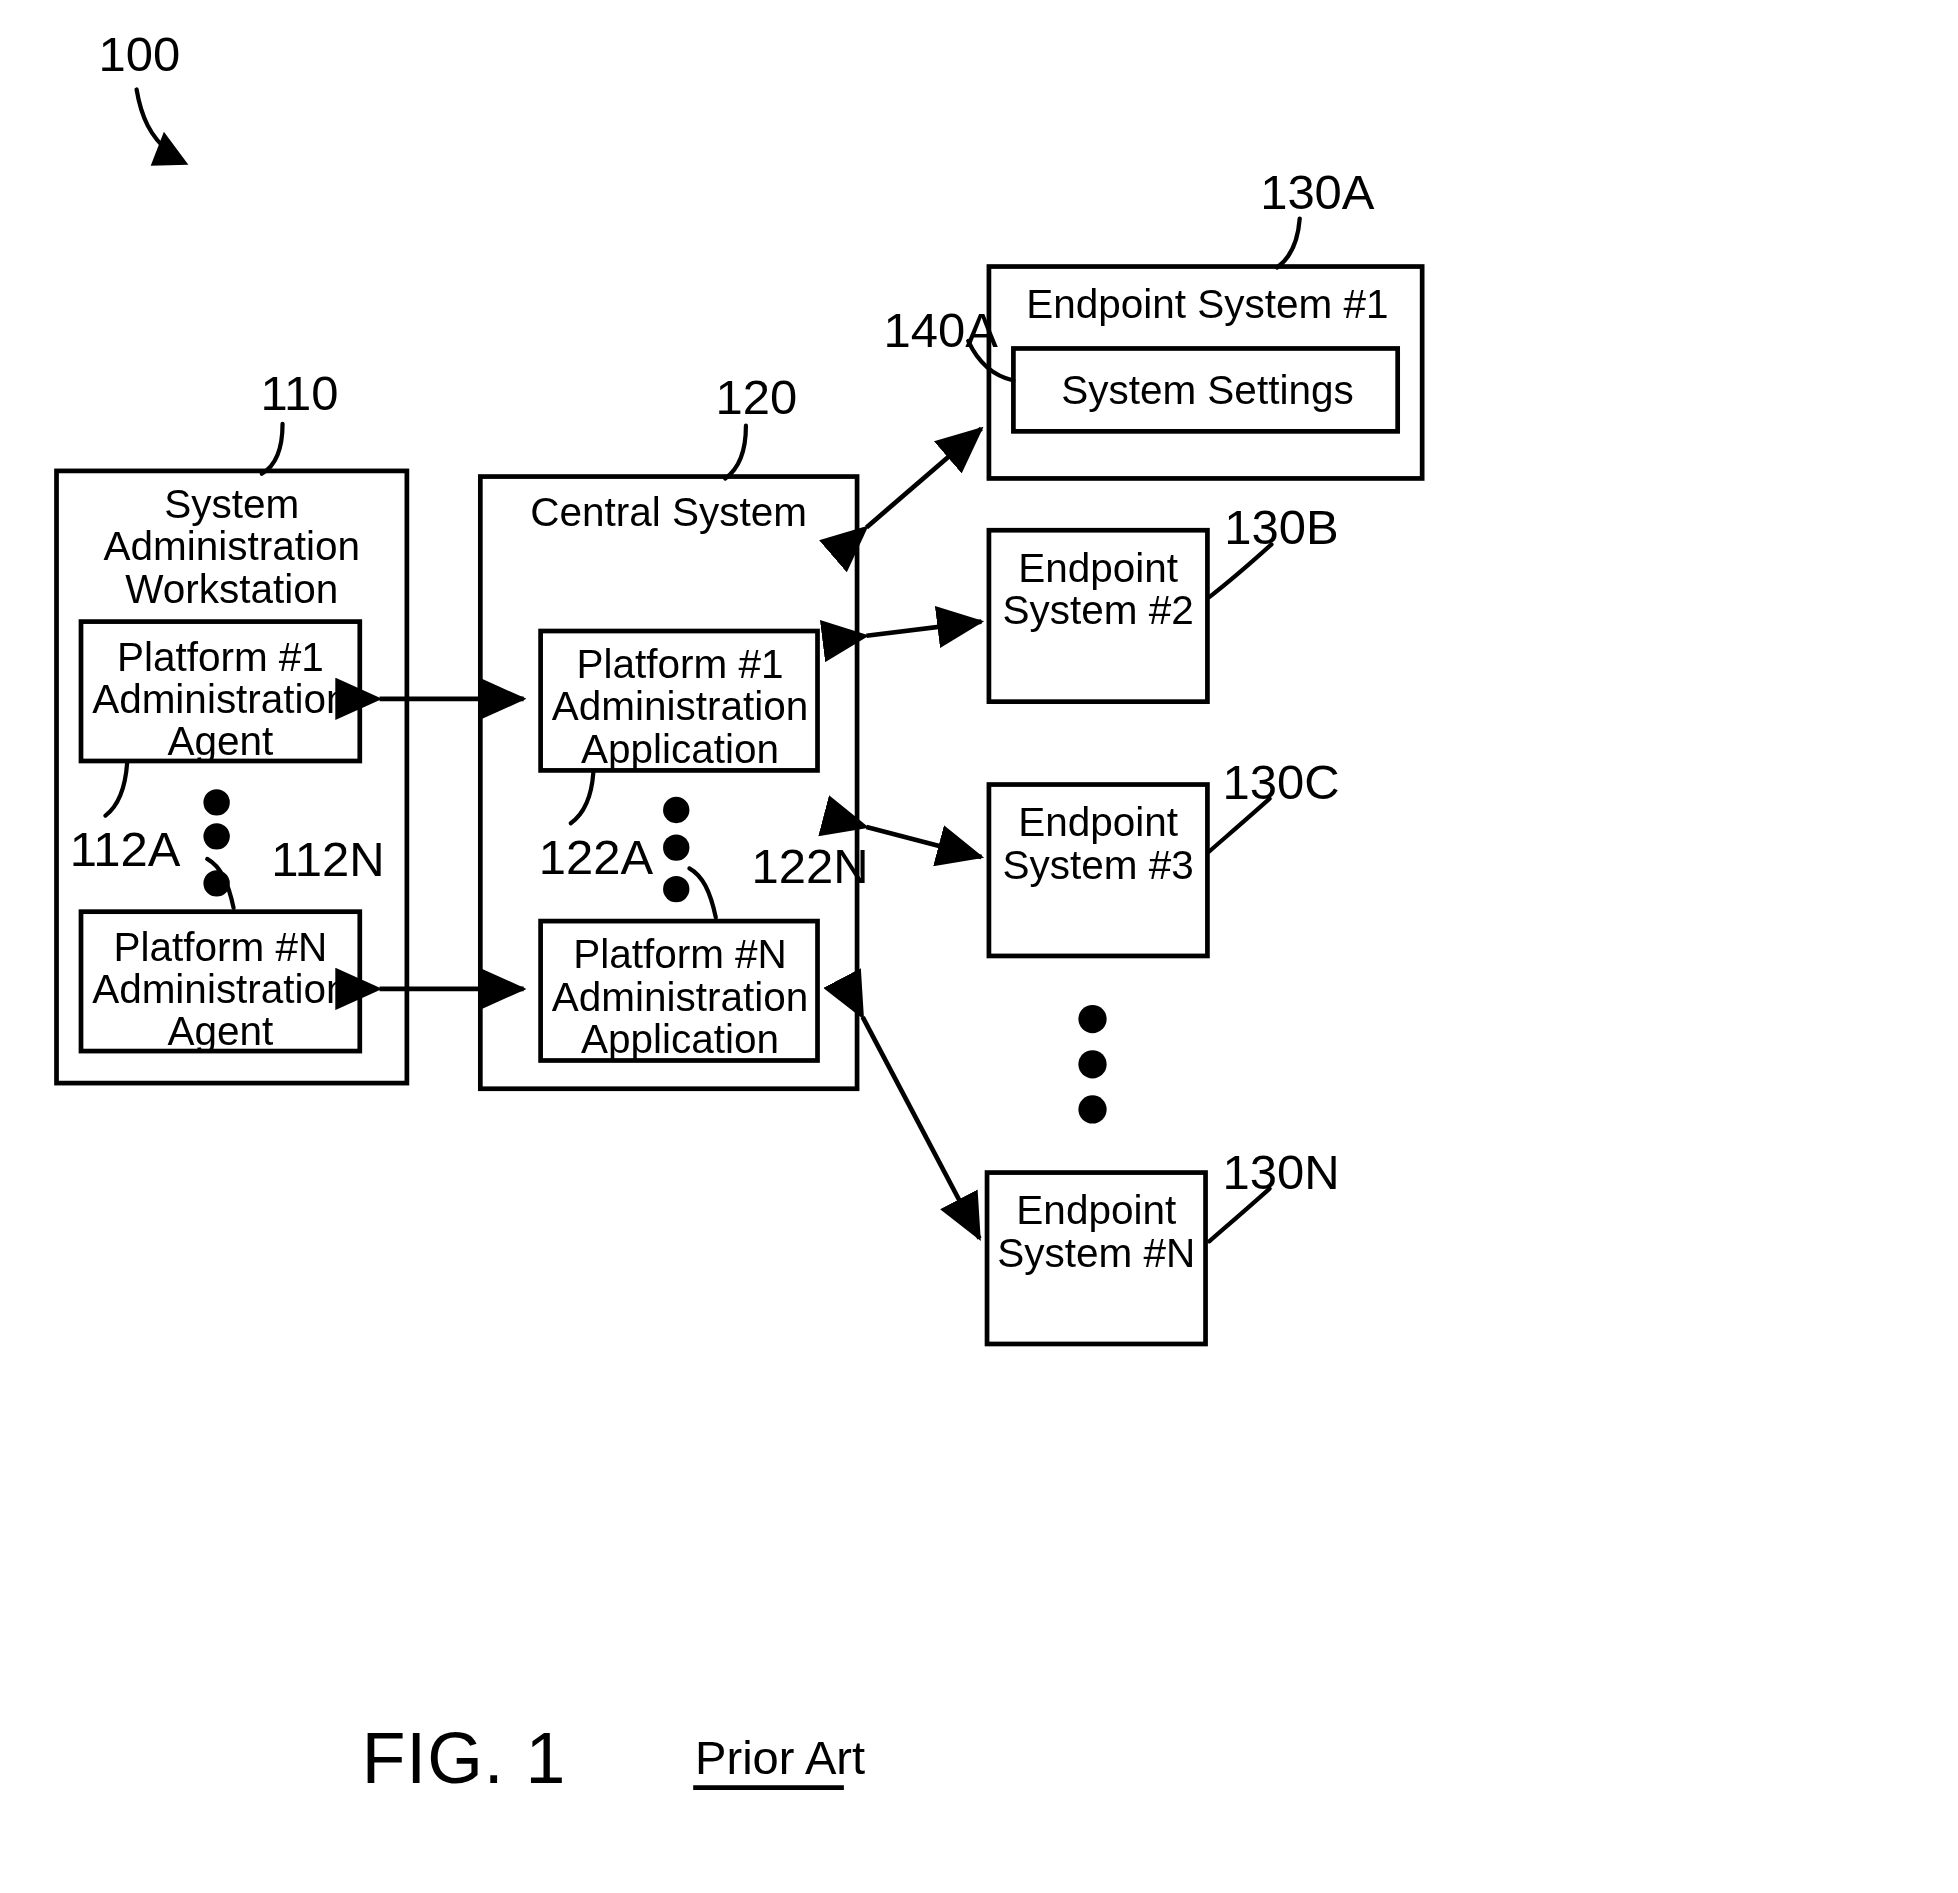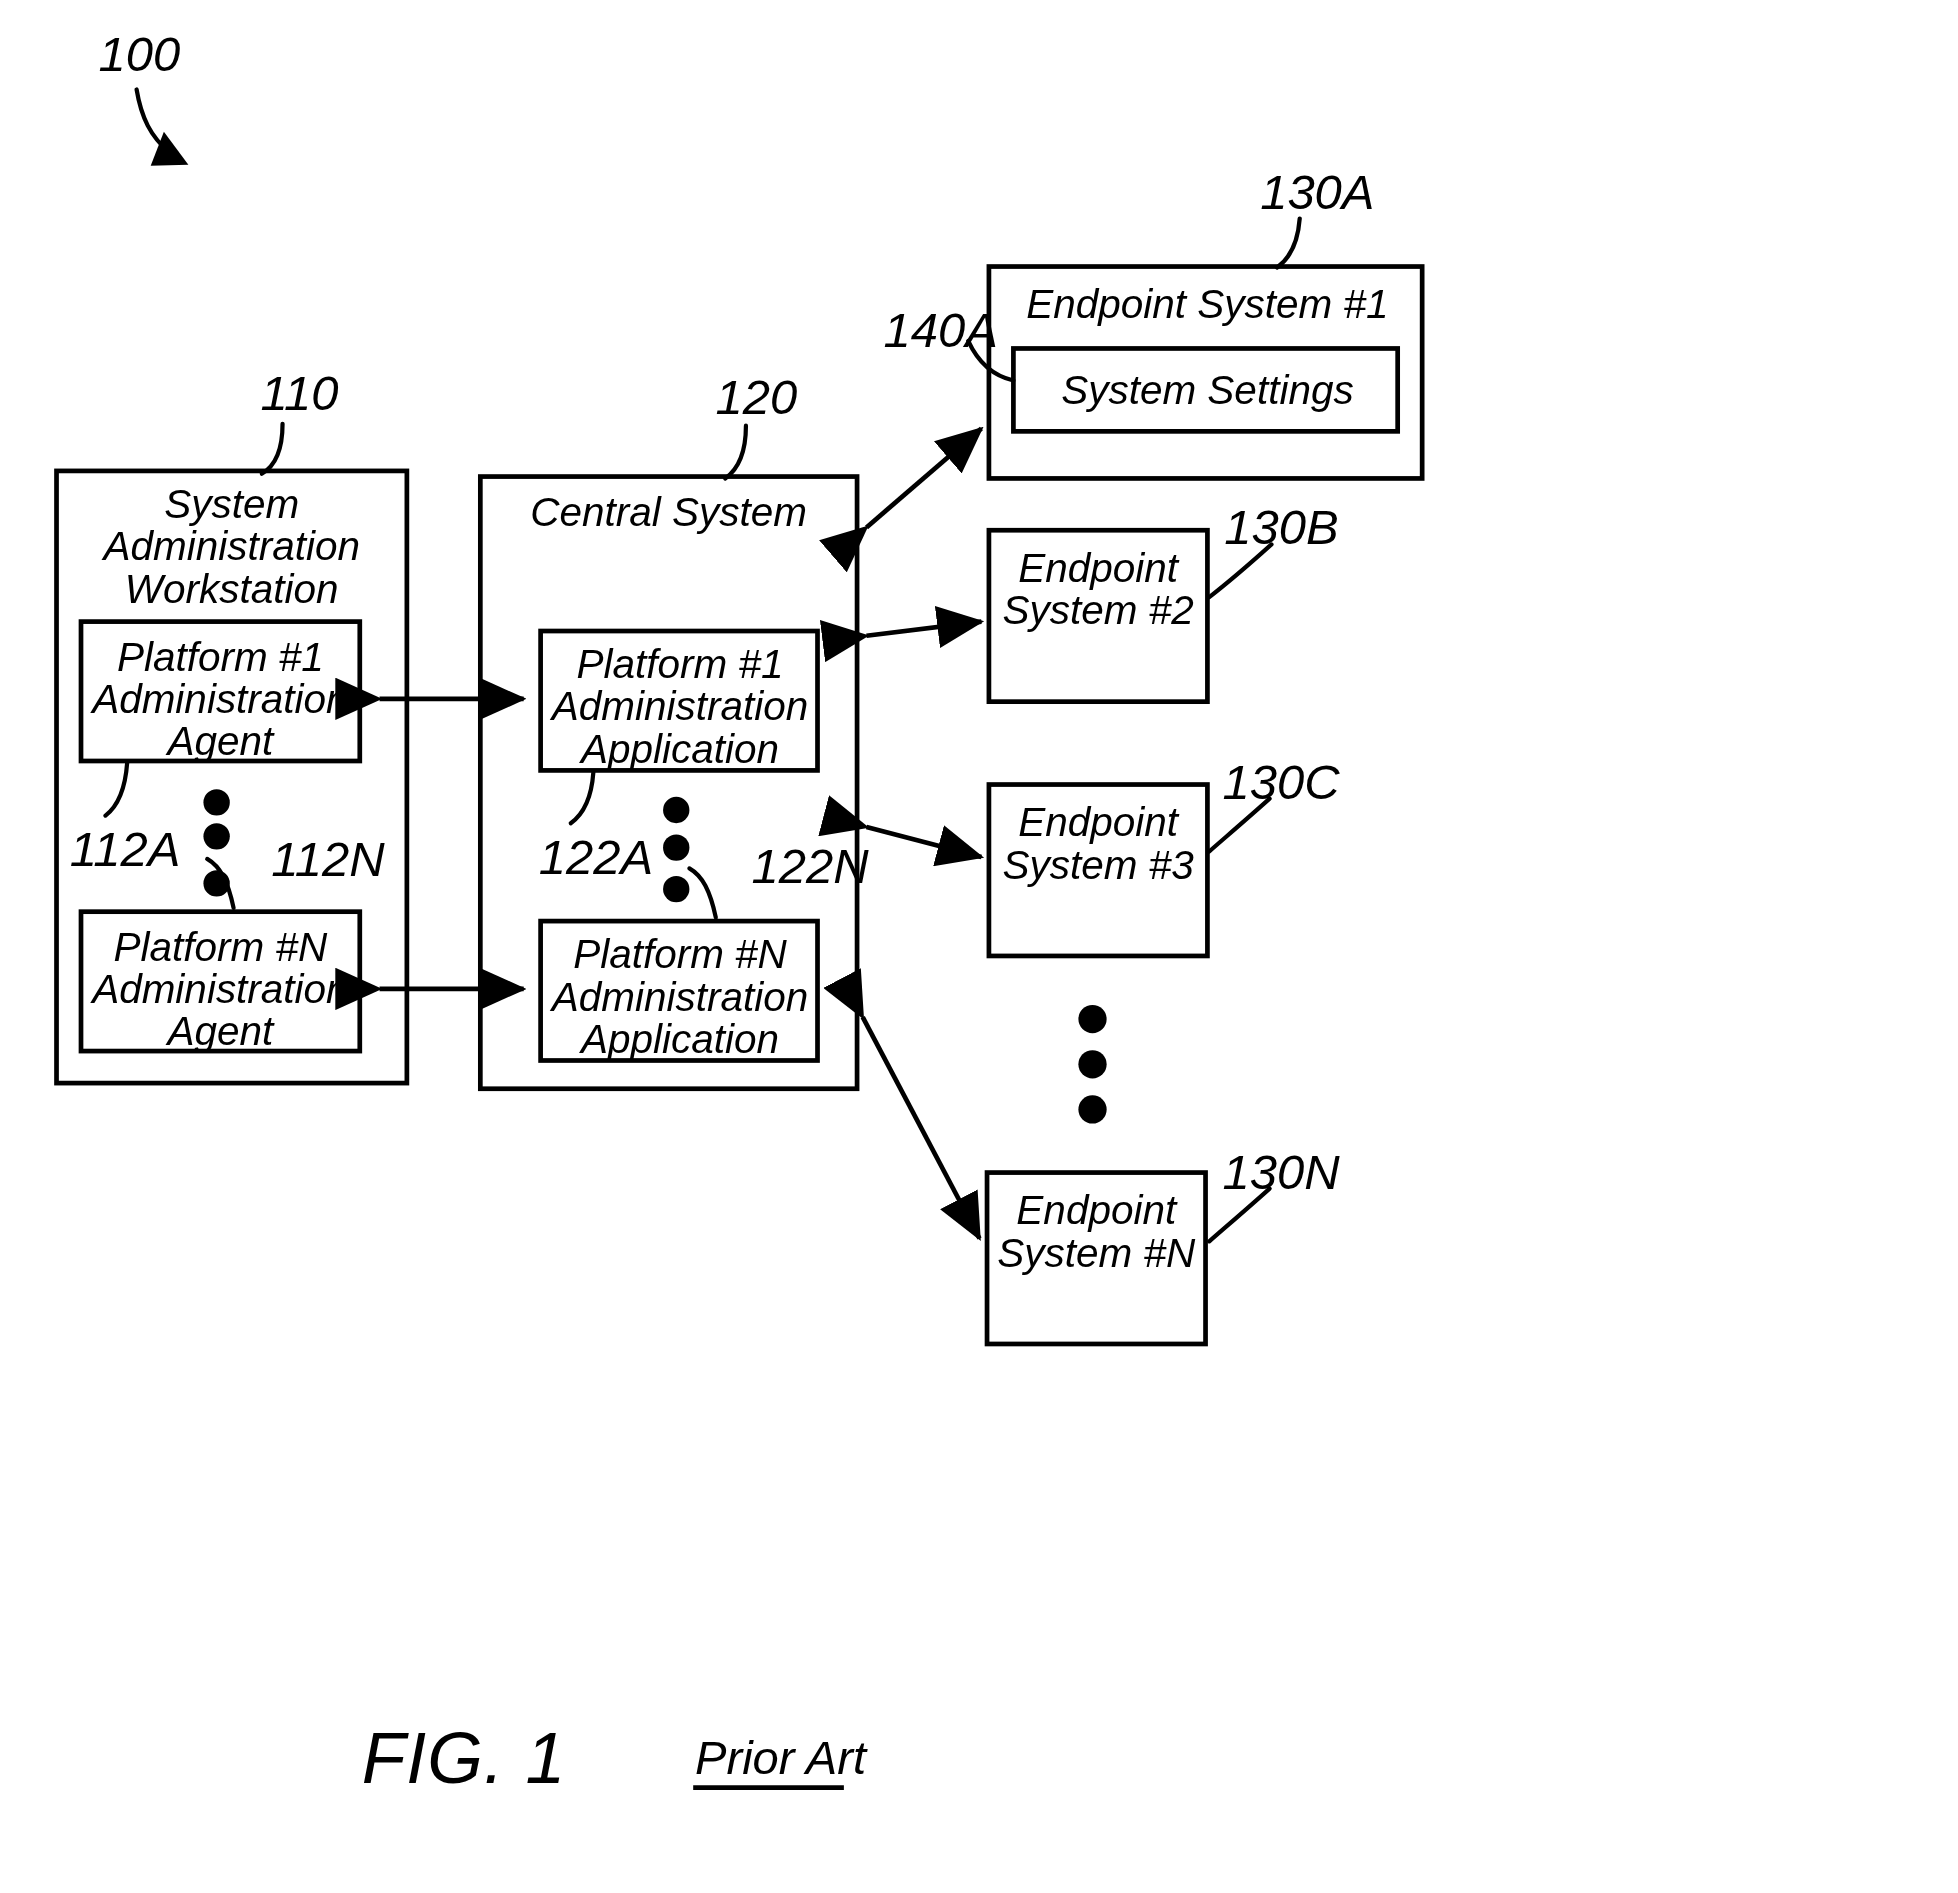--- a/index.html
+++ b/index.html
@@ -11,21 +11,20 @@
   body {
     font-family: "Liberation Sans", sans-serif;
     color: #000000;
   }
   #figure-root {
     position: relative;
     width: 1959px;
     height: 1894px;
     background: #ffffff;
     overflow: hidden;
-    font-style: italic;
   }
   #diagram-svg {
     position: absolute;
     left: 0;
     top: 0;
     width: 1959px;
     height: 1894px;
   }
   .dgm-box {
     fill: #ffffff;

